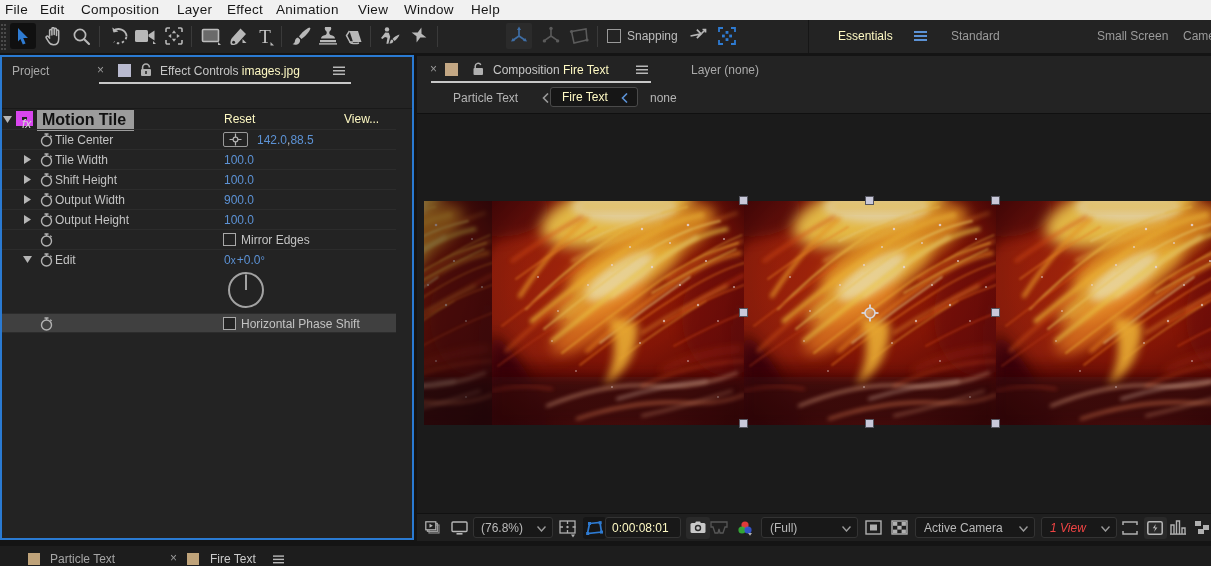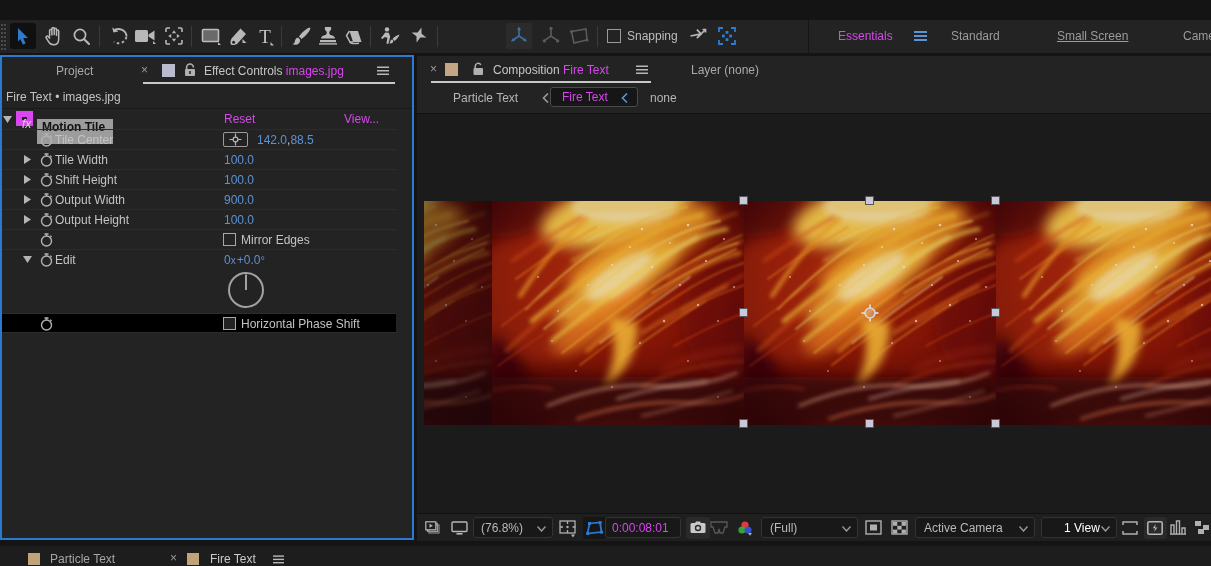--- a/index.html
+++ b/index.html
@@ -18,35 +18,46 @@
     align-items:center; justify-content:center; }
   .tsep { position:absolute; top:6px; width:1px; height:21px; background:#3a3a3a; }
   
   .wsname { position:absolute; top:0; height:33px; line-height:33px; font-size:12px; color:#9b9b9b; }
   
   #leftpanel { position:absolute; left:0; top:55px; width:414px; height:485px;
     background:#232323; border:2px solid #2a7ad2; }
   #rightpanel { position:absolute; left:417px; top:56px; width:794px; height:485px;
     background:#232323; }
   .tabtxt { font-size:12px; color:#a9a9a9; }
-  .blue { color:#d946ef; }
+  .blue { color:#fef9c3; }
   
   #bottomstrip { position:absolute; left:0; top:546px; width:1211px; height:20px;
     background:#1d1d1d; }
   .row { position:absolute; left:0; width:394px; height:20px; font-size:12px; }
   .row.sep { border-top:1px solid #2c2c2c; }
   .lbl { position:absolute; left:53px; top:3px; color:#c3c3c3; }
   .val { position:absolute; top:3px; color:#5c92d5; }
   .sw { position:absolute; top:3px; left:38px; width:13px; height:14px; }
   .tri { position:absolute; left:21px; top:5px; width:9px; height:9px; }
   .h { position:absolute; width:9px; height:9px; background:#c9c9da; border:1px solid #55555f; }
 </style>
 </head>
 <body>
 <div id="stage">
+  <div id="menubar">
+      <span style="position:absolute;left:5px;top:0">File</span>
+      <span style="position:absolute;left:40px;top:0">Edit</span>
+      <span style="position:absolute;left:81px;top:0">Composition</span>
+      <span style="position:absolute;left:177px;top:0">Layer</span>
+      <span style="position:absolute;left:227px;top:0">Effect</span>
+      <span style="position:absolute;left:276px;top:0">Animation</span>
+      <span style="position:absolute;left:358px;top:0">View</span>
+      <span style="position:absolute;left:404px;top:0">Window</span>
+      <span style="position:absolute;left:471px;top:0">Help</span>
+    </div>
   <div id="toolbar">
 
     <svg class="abs" style="left:1px;top:4px" width="6" height="26">
         <g fill="#4a4a4a">
           <rect x="0" y="0" width="2" height="2"></rect>
           <rect x="3" y="0" width="2" height="2"></rect>
           <rect x="0" y="4" width="2" height="2"></rect>
           <rect x="3" y="4" width="2" height="2"></rect>
           <rect x="0" y="8" width="2" height="2"></rect>
           <rect x="3" y="8" width="2" height="2"></rect>
@@ -244,26 +255,26 @@
     <div class="tsep" style="left:808px; top:0; height:33px; background:#161616;"></div>
     <div class="wsname blue" style="left:838px;">Essentials</div>
     <svg class="abs" style="left:914px;top:11px" width="13" height="11">
         <g fill="#5c92d5">
           <rect x="0" y="0" width="13" height="2"></rect>
           <rect x="0" y="4" width="13" height="2"></rect>
           <rect x="0" y="8" width="13" height="2"></rect>
         </g>
       </svg>
     <div class="wsname" style="left:951px;">Standard</div>
-    <div class="wsname" style="left:1057px;text-decoration:underline;">Small Screen</div>
+    <div class="wsname" style="left:1097px;">Small Screen</div>
     <div class="wsname" style="left:1183px;">Camera</div>
   </div>
   <div id="leftpanel">
 
-    <div class="abs" style="left:0;top:0;width:410px;height:43px;margin-left:44px;">
+    <div class="abs" style="left:0;top:0;width:410px;height:43px;">
       <div class="abs tabtxt" style="left:10px;top:7px;">Project</div>
       <div class="abs tabtxt" style="left:95px;top:6px;color:#9a9a9a;">×</div>
       <svg class="abs" style="left:116px;top:7px" width="13" height="13">
           <rect x="0" y="0" width="13" height="13" fill="#b9bacf"></rect>
         </svg>
       <svg class="abs" style="left:138px;top:6px" width="12" height="14" viewBox="0 0 12 14">
           <path d="M2.6 6 V4.4 a3.4 3.4 0 0 1 6.8 0" fill="none" stroke="#b0b0b0" stroke-width="1.6"></path>
           <rect x="1" y="6" width="10" height="7" rx="1" fill="#b0b0b0"></rect>
           <rect x="5.2" y="8" width="1.6" height="3" fill="#2a2a2a"></rect>
         </svg>
@@ -271,32 +282,29 @@
       <svg class="abs" style="left:331px;top:9px" width="12" height="10">
           <g fill="#b8b8b8">
             <rect x="0" y="0.5" width="12" height="1.5"></rect>
             <rect x="0" y="4" width="12" height="1.5"></rect>
             <rect x="0" y="7.5" width="12" height="1.5"></rect>
           </g>
         </svg>
       <div class="abs" style="left:97px;top:25px;width:252px;height:2px;background:#c8c8c8;"></div>
     </div>
 
-    <div class="abs" style="left:0;top:27px;width:410px;height:24px;">
-      <div class="abs" style="left:4px;top:6px;font-size:12px;color:#c3c3c3;">Fire Text • images.jpg</div>
-    </div>
     <div class="abs" style="left:0;top:51px;width:410px;height:1px;background:#191919;"></div>
 
     <div class="abs" style="left:0;top:52px;width:410px;">
       <div class="row" style="top:0">
         <svg class="abs" style="left:1px;top:7px" width="9" height="7">
             <path d="M0 0 h9 l-4.5 7 z" fill="#b5b5b5"></path>
           </svg>
         <div class="abs" style="left:14px;top:2px;width:17px;height:15px;border:6px solid #d946ef;color:#d6d6d6;font-size:12px;font-style:italic;text-align:right;line-height:14px;">fx</div>
-        <div class="abs" style="left:35px;top:10px;background:#9c9c9c;color:#111;font-size:12px;font-weight:bold;padding:1px 8px 10px 5px;">Motion Tile</div>
+        <div class="abs" style="left:35px;top:1px;background:#9c9c9c;color:#111;font-size:16px;font-weight:bold;padding:1px 8px 2px 5px;">Motion Tile</div>
         <div class="abs blue" style="left:222px;top:3px;font-size:12px;">Reset</div>
         <div class="abs blue" style="left:342px;top:3px;font-size:12px;">View...</div>
       </div>
       <div class="row sep" style="top:20px">
         <svg class="sw">
             <use href="#stopwatch"></use>
           </svg>
         <div class="lbl">Tile Center</div>
         <div class="abs" style="left:221px;top:2px;width:25px;height:15px;border:1px solid #9a9a9a;border-radius:2px;display:flex;align-items:center;justify-content:center;">
             <svg width="13" height="13" viewBox="0 0 13 13">
@@ -361,21 +369,21 @@
             <use href="#stopwatch"></use>
           </svg>
         <div class="lbl">Edit</div>
         <div class="val" style="left:222px;">0<span style="font-size:10px">x</span><span style="color:#c0c0c0"> </span>+0.0<span style="font-size:11px;">°</span></div>
       </div>
 
       <svg class="abs" style="left:224px;top:161px" width="40" height="40" viewBox="0 0 40 40">
           <circle cx="20" cy="20" r="17" fill="none" stroke="#a2a2a2" stroke-width="2"></circle>
           <line x1="20" y1="20" x2="20" y2="4.5" stroke="#a2a2a2" stroke-width="2"></line>
         </svg>
-      <div class="row" style="top:204px;border-top:1px solid #2c2c2c;border-bottom:1px solid #2c2c2c;background:#000000;">
+      <div class="row" style="top:204px;border-top:1px solid #2c2c2c;border-bottom:1px solid #2c2c2c;background:#404040;">
         <svg class="sw">
             <use href="#stopwatch"></use>
           </svg>
         <div class="abs" style="left:221px;top:3px;width:13px;height:13px;border:1.5px solid #a8a8a8;background:#232323;"></div>
         <div class="lbl" style="left:239px;">Horizontal Phase Shift</div>
       </div>
     </div>
   </div>
   <svg width="0" height="0" style="position:absolute">
     <defs>
@@ -668,21 +676,21 @@
         </svg>
 
       <div class="abs" style="left:498px;top:3px;width:120px;height:21px;background:#181818;border:1px solid #333;border-radius:3px;">
         <div class="abs" style="left:8px;top:3px;color:#b9b9b9;">Active Camera</div>
         <svg class="abs" style="left:103px;top:8px" width="9" height="6">
             <path d="M0.5 0.5 L4.5 5 L8.5 0.5" fill="none" stroke="#9a9a9a" stroke-width="1.4"></path>
           </svg>
       </div>
 
       <div class="abs" style="left:624px;top:3px;width:76px;height:21px;background:#181818;border:1px solid #333;border-radius:3px;">
-        <div class="abs" style="left:22px;top:3px;color:#ffffff;">1 View</div>
+        <div class="abs" style="left:8px;top:3px;color:#ef4444;font-style:italic;">1 View</div>
         <svg class="abs" style="left:59px;top:8px" width="9" height="6">
             <path d="M0.5 0.5 L4.5 5 L8.5 0.5" fill="none" stroke="#9a9a9a" stroke-width="1.4"></path>
           </svg>
       </div>
 
       <svg class="abs" style="left:705px;top:7px" width="16" height="14" viewBox="0 0 16 14">
           <path d="M1 4 V1 h14 v3 M1 10 v3 h14 v-3" fill="none" stroke="#b0b0b0" stroke-width="1.5"></path>
         </svg>
       <div class="abs" style="left:727px;top:3px;width:23px;height:22px;background:#2a2a2a;border-radius:3px;">
           <svg class="abs" style="left:3px;top:4px" width="16" height="14" viewBox="0 0 16 14">

